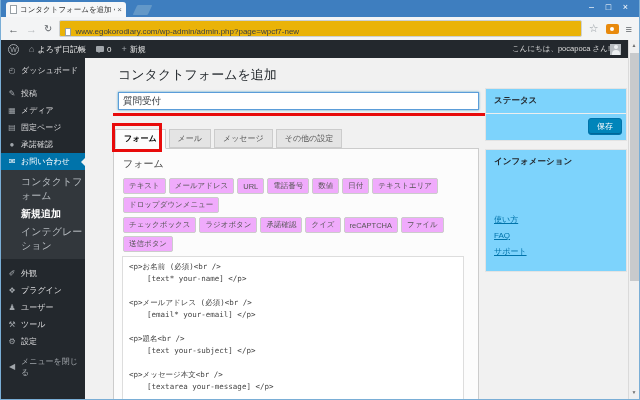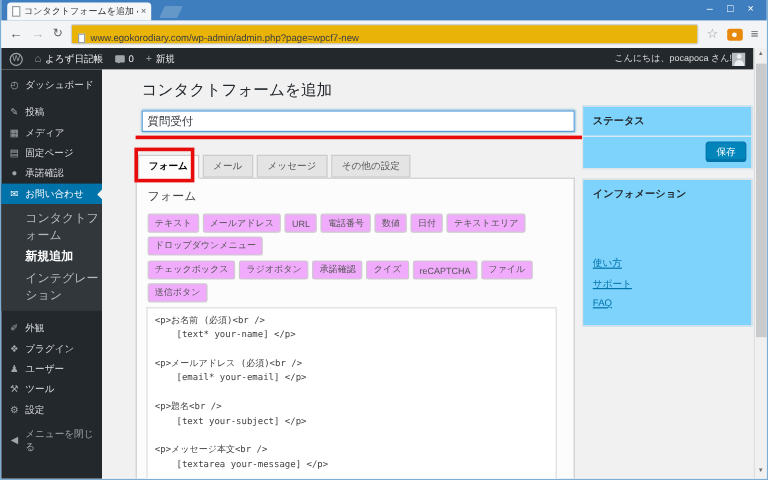--- a/index.html
+++ b/index.html
@@ -282,22 +282,22 @@
             <div class="panel-box">
               <div class="pb-title">ステータス</div>
               <div class="status-footer">
                 <button class="save-btn">保存</button>
               </div>
             </div>
             <div class="panel-box">
               <div class="pb-title">インフォメーション</div>
               <div class="info-links">
                 <a class="info-link">使い方</a>
+                <a class="info-link">FAQ</a>
                 <a class="info-link">サポート</a>
-                <a class="info-link">FAQ</a>
               </div>
             </div>
           </div>
 
         </div>
       </div>
     </div>
 
     <div class="scrollbar">
       <span class="sb-arrow">▲</span>

